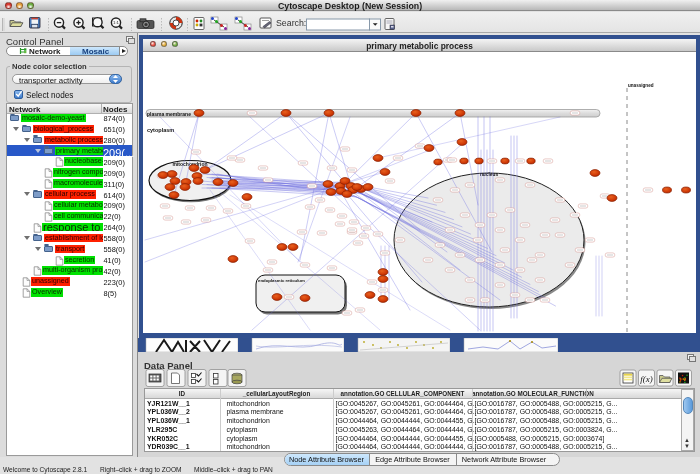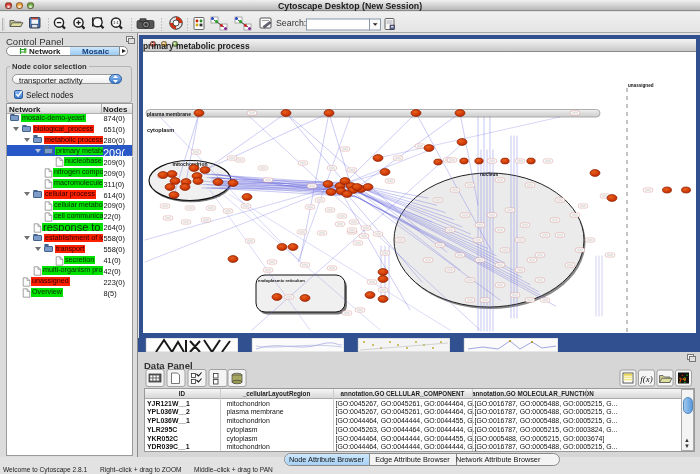--- a/index.html
+++ b/index.html
@@ -249,21 +249,21 @@
     <path d="M5 0.8 L5 3.4 L7.8 3.4" fill="none" stroke="#8a8a8a" stroke-width="0.7"></path>
   </svg>
 <div style="position:absolute;left:31px;top:288.2px;height:8.6px;max-width:72px;overflow:hidden;background:#00e200;color:#0a2a00;font-size:7.2px;line-height:8.6px;white-space:nowrap;padding:0 1px">Overview</div>
 <div style="position:absolute;left:103.5px;top:288.6px;font-size:7.4px;color:#111">8(5)</div>
 
 <div class="abs" style="left:139px;top:35px;width:561px;height:304px;background:#31508f"></div>
 <div class="abs" style="left:143px;top:39px;width:553px;height:13px;background:linear-gradient(#f4f4f4,#c9c9c9);border-bottom:1px solid #8a8a8a"></div>
 <div style="position:absolute;left:150.1px;top:40.8px;width:6.4px;height:6.4px;border-radius:50%;background:radial-gradient(circle at 35% 30%, #fff0e8 0%, #ee4f43 58%);border:0.5px solid rgba(60,60,60,0.6)"></div>
 <div style="position:absolute;left:161.1px;top:40.8px;width:6.4px;height:6.4px;border-radius:50%;background:radial-gradient(circle at 35% 30%, #fff0e8 0%, #e8b33c 58%);border:0.5px solid rgba(60,60,60,0.6)"></div>
 <div style="position:absolute;left:172.1px;top:40.8px;width:6.4px;height:6.4px;border-radius:50%;background:radial-gradient(circle at 35% 30%, #fff0e8 0%, #77b545 58%);border:0.5px solid rgba(60,60,60,0.6)"></div>
-<div class="abs" style="left:143px;top:41px;width:553px;text-align:left;font-size:8.4px;font-weight:bold;color:#222">primary metabolic process</div>
+<div class="abs" style="left:143px;top:41px;width:553px;text-align:center;font-size:8.4px;font-weight:bold;color:#222">primary metabolic process</div>
 <div class="abs" style="left:143px;top:52px;width:553px;height:281px;background:#fff;overflow:hidden">
 <svg width="553" height="281" viewBox="0 0 553 281" xmlns="http://www.w3.org/2000/svg" style="position:absolute;left:0;top:0">
       <defs>
         <radialGradient id="ng" cx="40%" cy="35%" r="75%">
           <stop offset="0%" stop-color="#e8601e"></stop>
           <stop offset="70%" stop-color="#cc3504"></stop>
           <stop offset="100%" stop-color="#a02500"></stop>
         </radialGradient>
         <linearGradient id="bar" x1="0" y1="0" x2="0" y2="1">
           <stop offset="0%" stop-color="#f2f2f2"></stop>
@@ -944,18 +944,18 @@
 <div class="abs" style="left:682.5px;top:397px;width:10px;height:17px;background:linear-gradient(90deg,#9ec7ef,#5b9bdc);border-radius:5px;border:0.5px solid #5588bb"></div>
 <div class="abs" style="left:684px;top:437px;font-size:6px;color:#333">▲</div>
 <div class="abs" style="left:684px;top:443px;font-size:6px;color:#333">▼</div>
 
 <div class="abs" style="left:284px;top:452.5px;width:276px;height:13.5px;background:#f4f4f4;border:1px solid #8a8a8a;border-radius:7px;overflow:hidden">
   <div style="position:absolute;left:0;top:0;width:85px;height:13.5px;background:linear-gradient(#cde7fc,#9fcdf4);border-right:1px solid #8a8a8a"></div>
   <div style="position:absolute;left:171px;top:0;width:1px;height:13.5px;background:#8a8a8a"></div>
 </div>
 <div class="abs" style="left:284px;top:455px;width:85px;text-align:center;font-size:7.3px;color:#111">Node Attribute Browser</div>
 <div class="abs" style="left:369px;top:455px;width:87px;text-align:center;font-size:7.3px;color:#111">Edge Attribute Browser</div>
-<div class="abs" style="left:456px;top:455px;width:96px;font-size:7.3px;color:#111">Network Attribute Browser</div>
+<div class="abs" style="left:456px;top:455px;width:96px;text-align:center;font-size:7.3px;color:#111">Network Attribute Browser</div>
 
 <div class="abs" style="left:0;top:457px;width:138px;height:17px;background:#e2e2e2"></div>
 <div class="abs" style="left:3px;top:466px;font-size:6.6px;color:#222">Welcome to Cytoscape 2.8.1</div>
 <div class="abs" style="left:100px;top:466px;font-size:6.6px;color:#222">Right–click + drag to ZOOM</div>
 <div class="abs" style="left:194px;top:466px;font-size:6.6px;color:#222">Middle–click + drag to PAN</div>
 
 </body></html>

